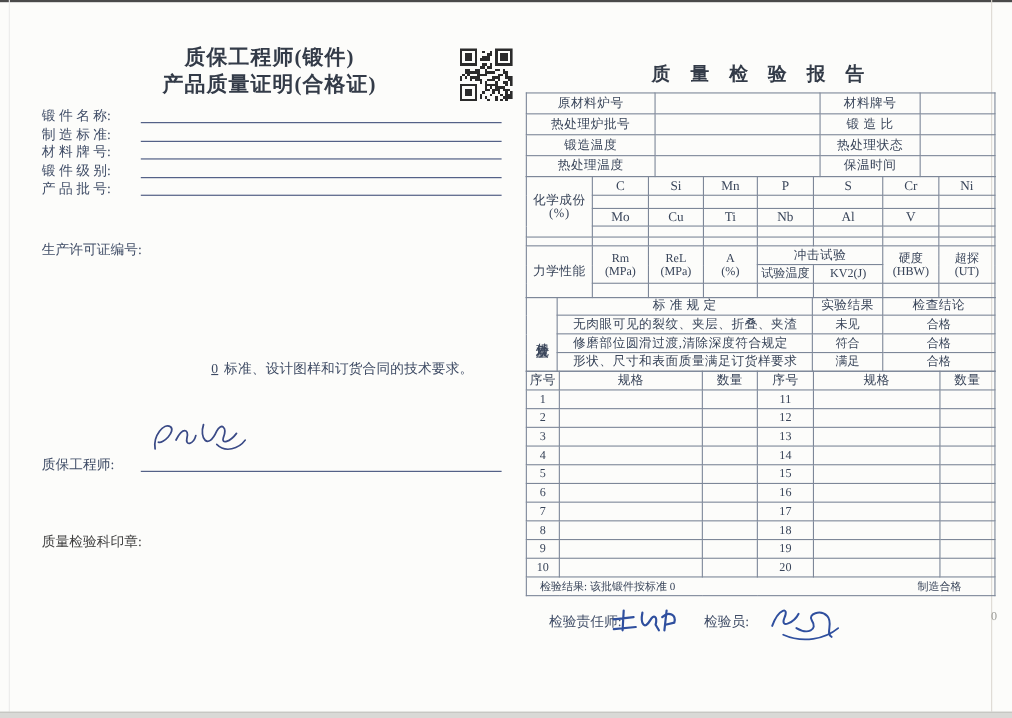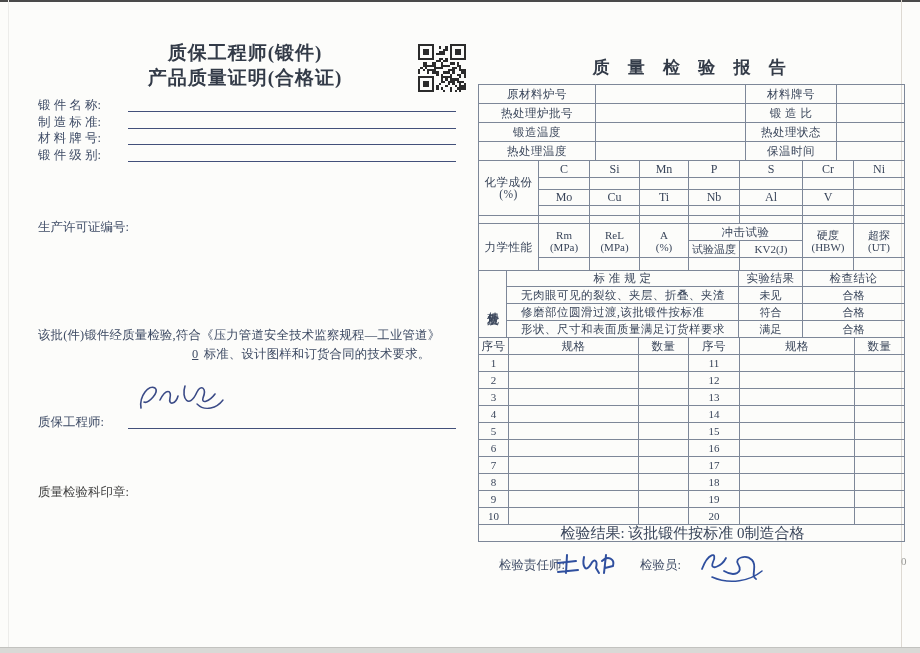--- a/index.html
+++ b/index.html
@@ -45,21 +45,21 @@
   td { border: 1px solid #7d8798; font-size: 11px; text-align: center; color: #39455a;
     padding: 0 2px; overflow: hidden; line-height: 13px; }
   .h19 td { height: 19px; } .h17 td { height: 17px; } .h16 td { height: 16px; }
   .h13 td { height: 13px; } .h12 td { height: 12px; } .h10 td { height: 10px; } .h8 td { height: 8px; }
   td.lab { font-size: 11.5px; letter-spacing: 0.5px; }
   td.chem-el { font-size: 12px; }
   .two span { display: block; line-height: 12px; }
   td.vlabel { writing-mode: vertical-rl; text-orientation: upright; font-size: 12px;
     letter-spacing: 1px; padding: 2px 0; }
   td.std-cell { text-align: left; padding-left: 14px; font-size: 11.5px; letter-spacing: 0.5px; }
-  .foot-flex { display: flex; justify-content: center; padding: 0 28px 0 10px; font-size: 15px; }
+  .foot-flex { display: flex; justify-content: space-between; padding: 0 28px 0 10px; font-size: 10px; }
 
   .report-sigs { position: absolute; left: 478px; top: 551px; width: 426px; height: 40px; font-size: 12.5px; color: #3f4c66; }
   .rs-label1 { position: absolute; left: 0; top: 6px; margin-left: 21px; }
   .rs-label2 { position: absolute; left: 162px; top: 6px; }
   .sig-resp { position: absolute; left: 76px; top: 0; }
   .sig-insp { position: absolute; left: 212px; top: -6px; }
   .artifact { position: absolute; left: 901px; top: 555px; font-size: 11px; color: #9a9a96; }
   svg.sig path { fill: none; stroke-linecap: round; stroke-linejoin: round; }
 </style>
 </head>
@@ -307,27 +307,30 @@
       <span class="fline"></span>
     </div>
     <div class="frow">
       <span class="flabel">材 料 牌 号:</span>
       <span class="fline"></span>
     </div>
     <div class="frow">
       <span class="flabel">锻 件 级 别:</span>
       <span class="fline"></span>
     </div>
+    <div class="frow">
+      <span class="flabel">产 品 批 号:</span>
+      <span class="fline"></span>
+    </div>
   </div>
 
   <div class="plain-label" style="top:219px;">生产许可证编号:</div>
 
 
   <div class="statement">
-    <div class="l1">该批(件)锻件经质量检验,符合《压力管道安全技术监察规程—工业管道》</div>
     <div class="l2"><span class="u-num">0</span> <span>标准、设计图样和订货合同的技术要求。</span></div>
   </div>
 
   <div class="qa-row">
     <span class="flabel">质保工程师:</span>
     <span class="fline"></span>
     <svg class="sig sig-qa" width="96" height="44" viewBox="0 0 96 44">
       <path d="M8,32 C6,20 16,8 22,12 C27,16 15,28 11,26" stroke="#3a4a86" stroke-width="1.6"></path>
       <path d="M27,24 C33,12 39,14 37,22 C35,30 43,28 45,20" stroke="#3a4a86" stroke-width="1.6"></path>
       <path d="M52,10 C48,22 56,34 64,16 C68,8 74,12 70,22 C68,28 76,26 82,18" stroke="#3a4a86" stroke-width="1.6"></path>
@@ -491,21 +494,21 @@
         <td class="lab">标 准 规 定</td>
         <td class="lab">实验结果</td>
         <td class="lab">检查结论</td>
       </tr>
       <tr class="h17">
         <td class="std-cell">无肉眼可见的裂纹、夹层、折叠、夹渣</td>
         <td>未见</td>
         <td>合格</td>
       </tr>
       <tr class="h17">
-        <td class="std-cell">修磨部位圆滑过渡,该批锻件按标准</td>
+        <td class="std-cell">修磨部位圆滑过渡,清除深度符合规定</td>
         <td>符合</td>
         <td>合格</td>
       </tr>
       <tr class="h17">
         <td class="std-cell">形状、尺寸和表面质量满足订货样要求</td>
         <td>满足</td>
         <td>合格</td>
       </tr>
     </tbody>
       </table>

